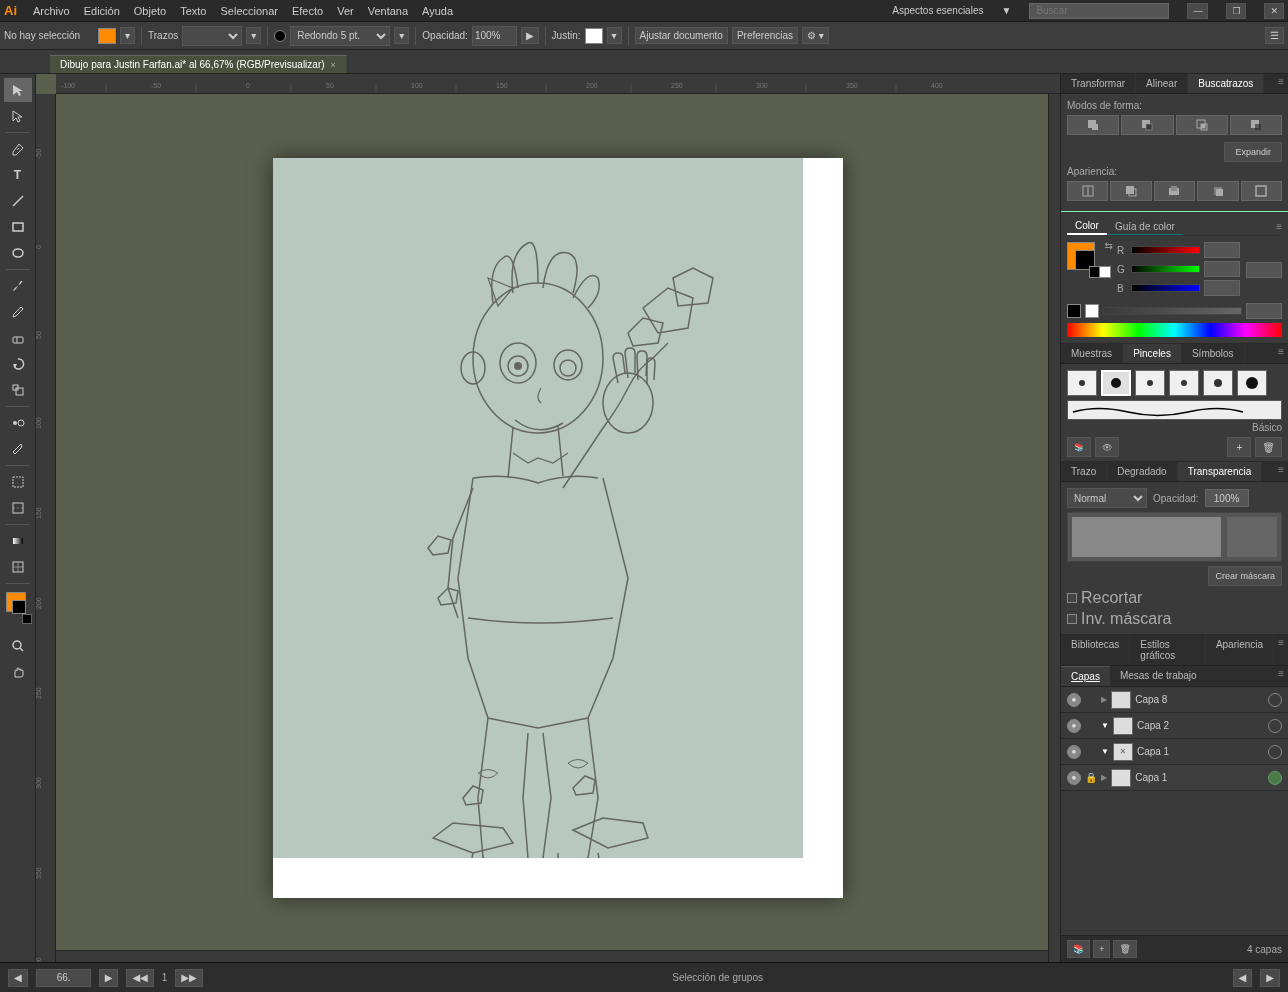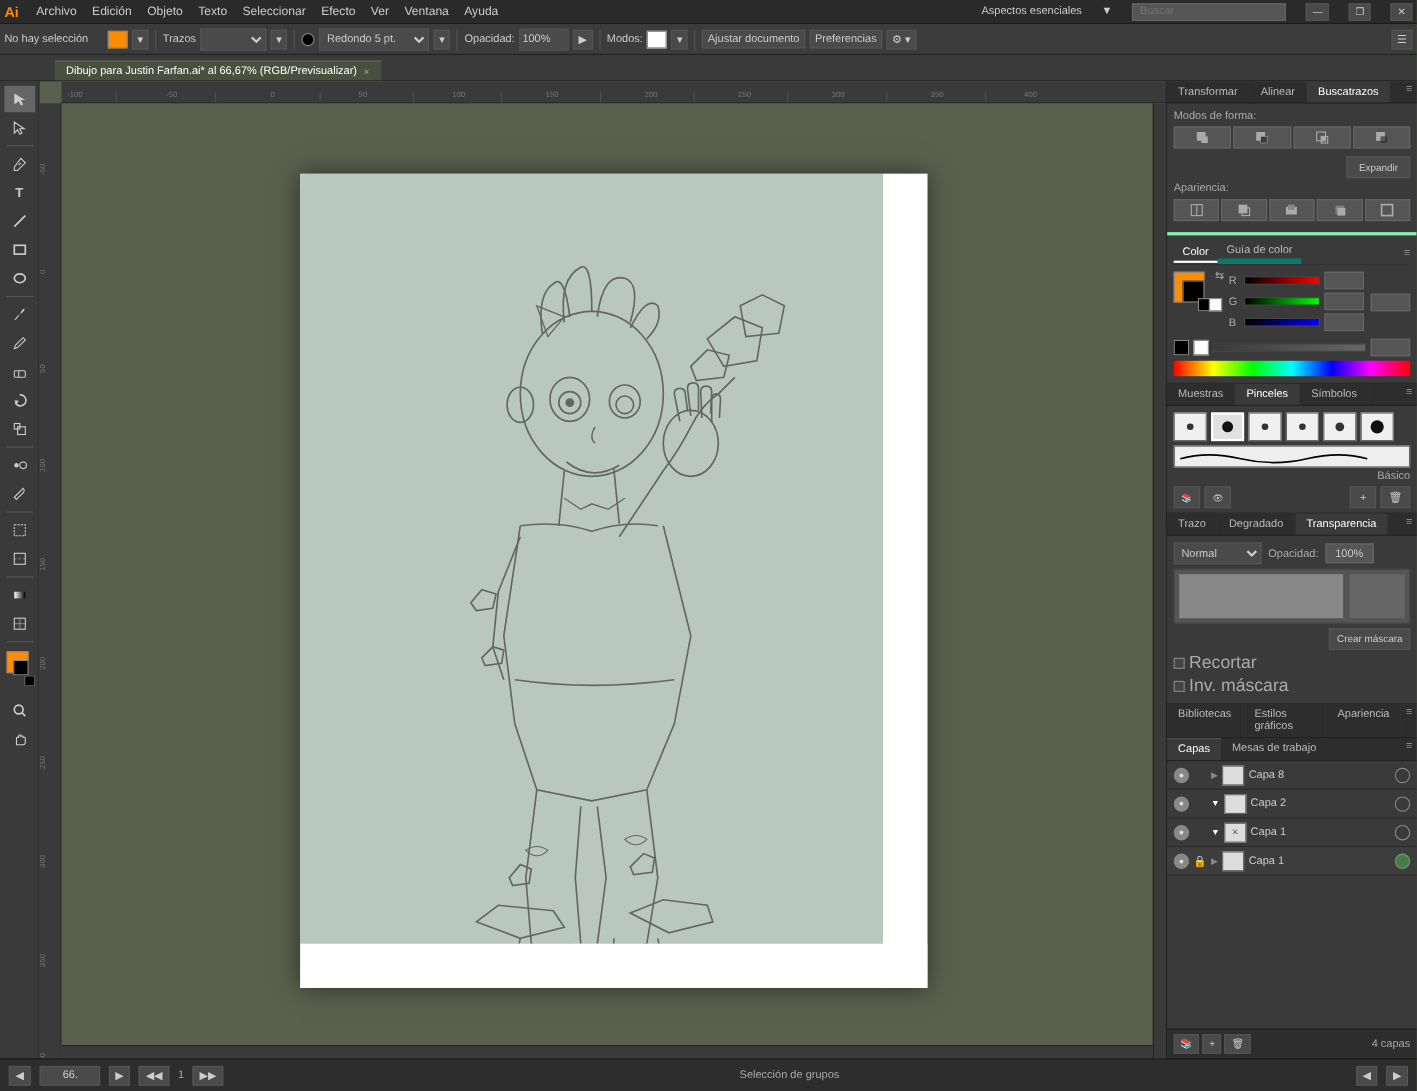--- a/index.html
+++ b/index.html
@@ -43,29 +43,29 @@
     #art-board { position: relative; width: 570px; height: 740px; background: white; box-shadow: 0 0 20px rgba(0,0,0,0.5); }
     #art-canvas { position: absolute; left: 0; top: 0; width: 530px; height: 700px; background: #b8c8c0; overflow: hidden; }
 
     
     #right-panel { width: 228px; background: #3a3a3a; border-left: 1px solid #222; display: flex; flex-direction: column; overflow: hidden; }
 
     
     .panel-tab-row { display: flex; background: #2d2d2d; border-bottom: 1px solid #222; }
     .panel-tab { font-size: 10px; color: #bbb; padding: 4px 10px; cursor: pointer; border-right: 1px solid #333; }
     .panel-tab.active { background: #3a3a3a; color: #fff; }
-    .panel-section { padding: 6px; border-bottom: 3px solid #86efac; }
+    .panel-section { padding: 6px; border-bottom: 1px solid #86efac; }
     .panel-label { color: #aaa; font-size: 10px; margin-bottom: 4px; }
     .panel-row { display: flex; align-items: center; gap: 4px; margin-bottom: 3px; }
     .panel-btn { background: #4a4a4a; border: 1px solid #555; color: #ccc; font-size: 9px; padding: 2px 6px; cursor: pointer; min-width: 24px; height: 20px; display: flex; align-items: center; justify-content: center; }
     .expand-btn { background: #4a4a4a; border: 1px solid #555; color: #ccc; font-size: 9px; padding: 2px 10px; cursor: pointer; margin-left: auto; height: 20px; }
 
     
     .color-panel { padding: 6px; border-bottom: 1px solid #2a2a2a; }
-    .color-tab { font-size: 10px; color: #bbb; padding: 2px 8px; cursor: pointer; border-bottom: 5px solid #0f766e; }
+    .color-tab { font-size: 10px; color: #bbb; padding: 2px 8px; cursor: pointer; border-bottom: 1px solid #0f766e; }
     .color-tab.active { color: #fff; border-bottom: 2px solid #fff; }
     .channel-row { display: flex; align-items: center; gap: 4px; margin-bottom: 3px; }
     .channel-label { color: #aaa; font-size: 10px; width: 10px; }
     .channel-slider { flex: 1; height: 8px; background: linear-gradient(to right, #000, #ff0000); border: 1px solid #444; cursor: pointer; }
     .channel-slider-g { background: linear-gradient(to right, #000, #00ff00); }
     .channel-slider-b { background: linear-gradient(to right, #000, #0000ff); }
     .channel-value { background: #555; border: 1px solid #666; color: #ccc; font-size: 10px; width: 36px; height: 16px; text-align: right; padding: 0 2px; }
     .color-spectrum { width: 100%; height: 14px; background: linear-gradient(to right, #ff0000, #ffff00, #00ff00, #00ffff, #0000ff, #ff00ff, #ff0000); margin-top: 4px; cursor: pointer; }
     .swatch-stack { position: relative; width: 44px; height: 36px; }
     .swatch-bg { position: absolute; top: 0; left: 0; width: 28px; height: 28px; background: #ff8c00; border: 1px solid #888; }
@@ -87,21 +87,21 @@
     .trans-value { background: #555; border: 1px solid #666; color: #ccc; font-size: 10px; width: 44px; height: 18px; text-align: center; }
     .trans-preview { width: 100%; height: 50px; background: #555; border: 1px solid #444; margin-top: 4px; position: relative; }
     .trans-checkbox-row { display: flex; align-items: center; gap: 4px; margin-top: 3px; }
     .trans-checkbox { width: 10px; height: 10px; border: 1px solid #888; background: #444; }
     .trans-cb-label { font-size: 16px; color: #aaa; }
 
     
     .layers-section { flex: 1; overflow: hidden; display: flex; flex-direction: column; }
     .layers-tab-row { display: flex; background: #2d2d2d; border-bottom: 1px solid #222; }
     .layers-tab { font-size: 10px; color: #bbb; padding: 4px 10px; cursor: pointer; }
-    .layers-tab.active { background: #3a3a3a; color: #fff; border-top: 1px solid #555; }
+    .layers-tab.active { background: #3a3a3a; color: #fff; border-top: 1px solid #555; text-decoration: underline; }
     .layers-content { flex: 1; overflow-y: auto; background: #3a3a3a; }
     .layer-row { display: flex; align-items: center; gap: 4px; padding: 3px 6px; border-bottom: 1px solid #2a2a2a; cursor: pointer; height: 26px; }
     .layer-eye { width: 14px; height: 14px; border-radius: 50%; border: 1px solid #888; background: #555; display: flex; align-items: center; justify-content: center; font-size: 8px; cursor: pointer; }
     .layer-lock { width: 12px; font-size: 10px; color: #aaa; }
     .layer-arrow { font-size: 8px; color: #888; cursor: pointer; }
     .layer-thumb { width: 20px; height: 18px; background: #eee; border: 1px solid #666; flex-shrink: 0; }
     .layer-name { font-size: 10px; color: #ccc; flex: 1; }
     .layer-vis-right { width: 14px; height: 14px; border-radius: 50%; border: 1px solid #888; background: transparent; margin-left: auto; }
     .layers-bottom { display: flex; gap: 3px; padding: 4px 6px; background: #2d2d2d; border-top: 1px solid #222; align-items: center; }
     .layers-bottom-btn { background: #4a4a4a; border: 1px solid #555; color: #ccc; font-size: 9px; padding: 2px 5px; cursor: pointer; height: 18px; }
@@ -161,21 +161,21 @@
   <div style="width:12px;height:12px;border-radius:50%;background:#000;border:1px solid #888;"></div>
   <select class="tb-select" style="width:100px;">
     <option>Redondo 5 pt.</option>
   </select>
   <button class="tb-item">▾</button>
   <div class="separator"></div>
   <span style="color:#ccc;font-size:10px;">Opacidad:</span>
   <input type="text" class="tb-select" value="100%" style="width: 45px;">
   <button class="tb-item">▶</button>
   <div class="separator"></div>
-  <span style="color:#ccc;font-size:10px;">Modos:</span>
+  <span style="color:#ccc;font-size:10px;">Justin:</span>
   <div class="tb-color-swatch-white"></div>
   <button class="tb-item">▾</button>
   <div class="separator"></div>
   <button class="tb-item">Ajustar documento</button>
   <button class="tb-item">Preferencias</button>
   <button class="tb-item">⚙ ▾</button>
   <button class="tb-item" style="margin-left:auto;">☰</button>
 </div>
 
 <div id="tab-bar">

